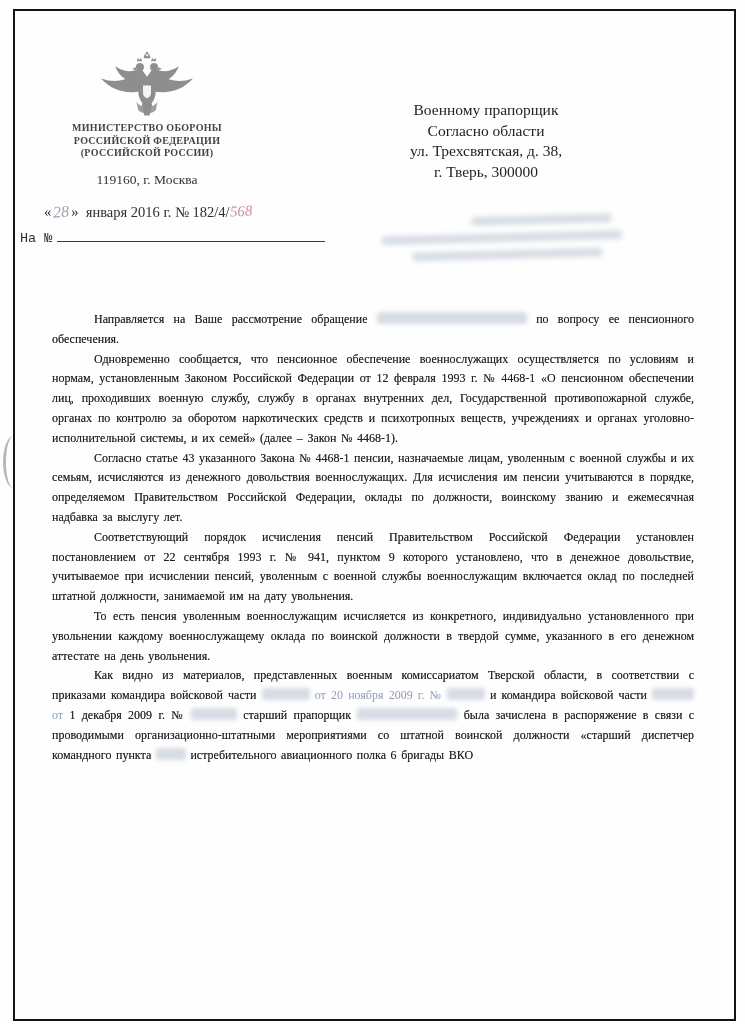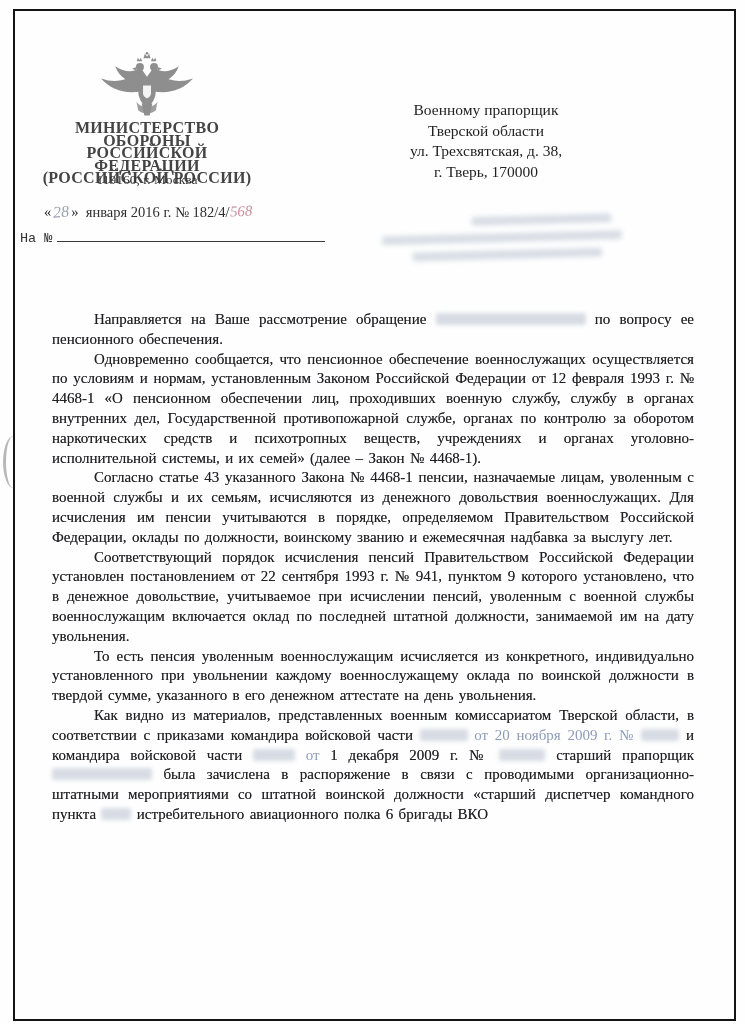--- a/index.html
+++ b/index.html
@@ -1,35 +1,35 @@
 <!DOCTYPE html>
 <html><head>
 <meta charset="utf-8">
 <style>
   html,body{margin:0;padding:0;}
   body{background:#d9d9d9;font-family:"Liberation Serif",serif;}
   .page{position:relative;width:745px;height:1024px;margin:0 auto;background:#fefefe;overflow:hidden;}
   .scan-frame{position:absolute;left:13px;top:9px;width:719px;height:1008px;border:2.5px solid #141414;pointer-events:none;}
   .edge-artifact{position:absolute;left:3px;top:436px;width:18px;height:52px;border-left:3px solid #8b8b8b;border-radius:50%;opacity:.6;}
   .emblem{position:absolute;left:94px;top:50px;width:106px;height:80px;}
-  .ministry{position:absolute;left:38px;top:122px;width:218px;text-align:center;font-size:16px;line-height:12.5px;letter-spacing:.3px;color:#444;font-weight:bold;}
+  .ministry{position:absolute;left:38px;top:122px;width:218px;text-align:center;font-size:10px;line-height:12.5px;letter-spacing:.3px;color:#444;font-weight:bold;}
   .city{position:absolute;left:38px;top:172px;width:218px;text-align:center;font-size:13.5px;color:#333;}
   .date-line{position:absolute;left:44px;top:203px;font-size:14.5px;color:#2e2e2e;white-space:pre;}
   .hand{display:inline-block;font-style:italic;}
   .hand-day{color:#99a1b1;font-size:16px;transform:rotate(-5deg);margin:0 2px;}
   .hand-num{color:#c98f9f;font-size:15px;transform:rotate(-2deg) translateY(-1px);}
   .ref-line{position:absolute;left:20px;top:228px;font-size:13.5px;color:#333;white-space:nowrap;font-family:Liberation Mono, monospace;}
   .ref-underline{display:inline-block;width:268px;height:13px;border-bottom:1.4px solid #3a3a3a;margin-left:5px;}
   .addressee{position:absolute;left:368px;top:100px;width:236px;text-align:center;font-size:15.5px;line-height:20.5px;color:#232323;}
   .ghost{position:absolute;left:382px;top:216px;width:252px;transform:rotate(-1.5deg);opacity:.75;}
   .ghost-bar{background:#ccd3dd;filter:blur(2.5px);border-radius:3px;height:9px;margin-bottom:8px;}
   .g1{width:140px;margin-left:90px;}
   .g2{width:240px;}
   .g3{width:190px;margin-left:30px;}
-  .body-text{position:absolute;left:52px;top:310px;width:642px;font-size:15px;line-height:19.8px;color:#202024;text-align:justify;word-spacing:1.6px;text-shadow:0 0 .4px rgba(32,32,36,.55);}
+  .body-text{position:absolute;left:52px;top:310px;width:642px;font-size:12px;line-height:19.8px;color:#202024;text-align:justify;word-spacing:1.6px;text-shadow:0 0 .4px rgba(32,32,36,.55);}
   .para{margin:0;text-indent:42px;}
   .redacted{display:inline-block;height:12px;border-radius:2px;background:#c6cdd8;filter:blur(2px);opacity:.7;vertical-align:-1px;}
   .faint{color:#8d9cb8;text-shadow:none;}
 </style>
 </head>
 <body>
 
 <div class="page">
 
   <div class="scan-frame"></div>
@@ -67,23 +67,23 @@
   <div class="city">119160,  г. Москва</div>
 
   <div class="date-line"><span>«</span><span class="hand hand-day">28</span><span>»</span><span>  января 2016 г. № 182/4/</span><span class="hand hand-num">568</span></div>
 
   <div class="ref-line">
     <span>На №</span><span class="ref-underline"></span>
   </div>
 
   <div class="addressee">
     <div>Военному прапорщик</div>
-    <div>Тверской области</div>
+    <div>Согласно области</div>
     <div>ул. Трехсвятская, д. 38,</div>
-    <div>г. Тверь, 170000</div>
+    <div>г. Тверь, 300000</div>
   </div>
 
   <div class="ghost">
     <div class="ghost-bar g1"></div>
     <div class="ghost-bar g2"></div>
     <div class="ghost-bar g3"></div>
   </div>
 
   <div class="body-text">
       <p class="para"><span class="ink">Направляется на Ваше рассмотрение обращение </span><span class="redacted" style="width: 150px;"></span><span class="ink"> по вопросу ее пенсионного обеспечения.</span></p>

